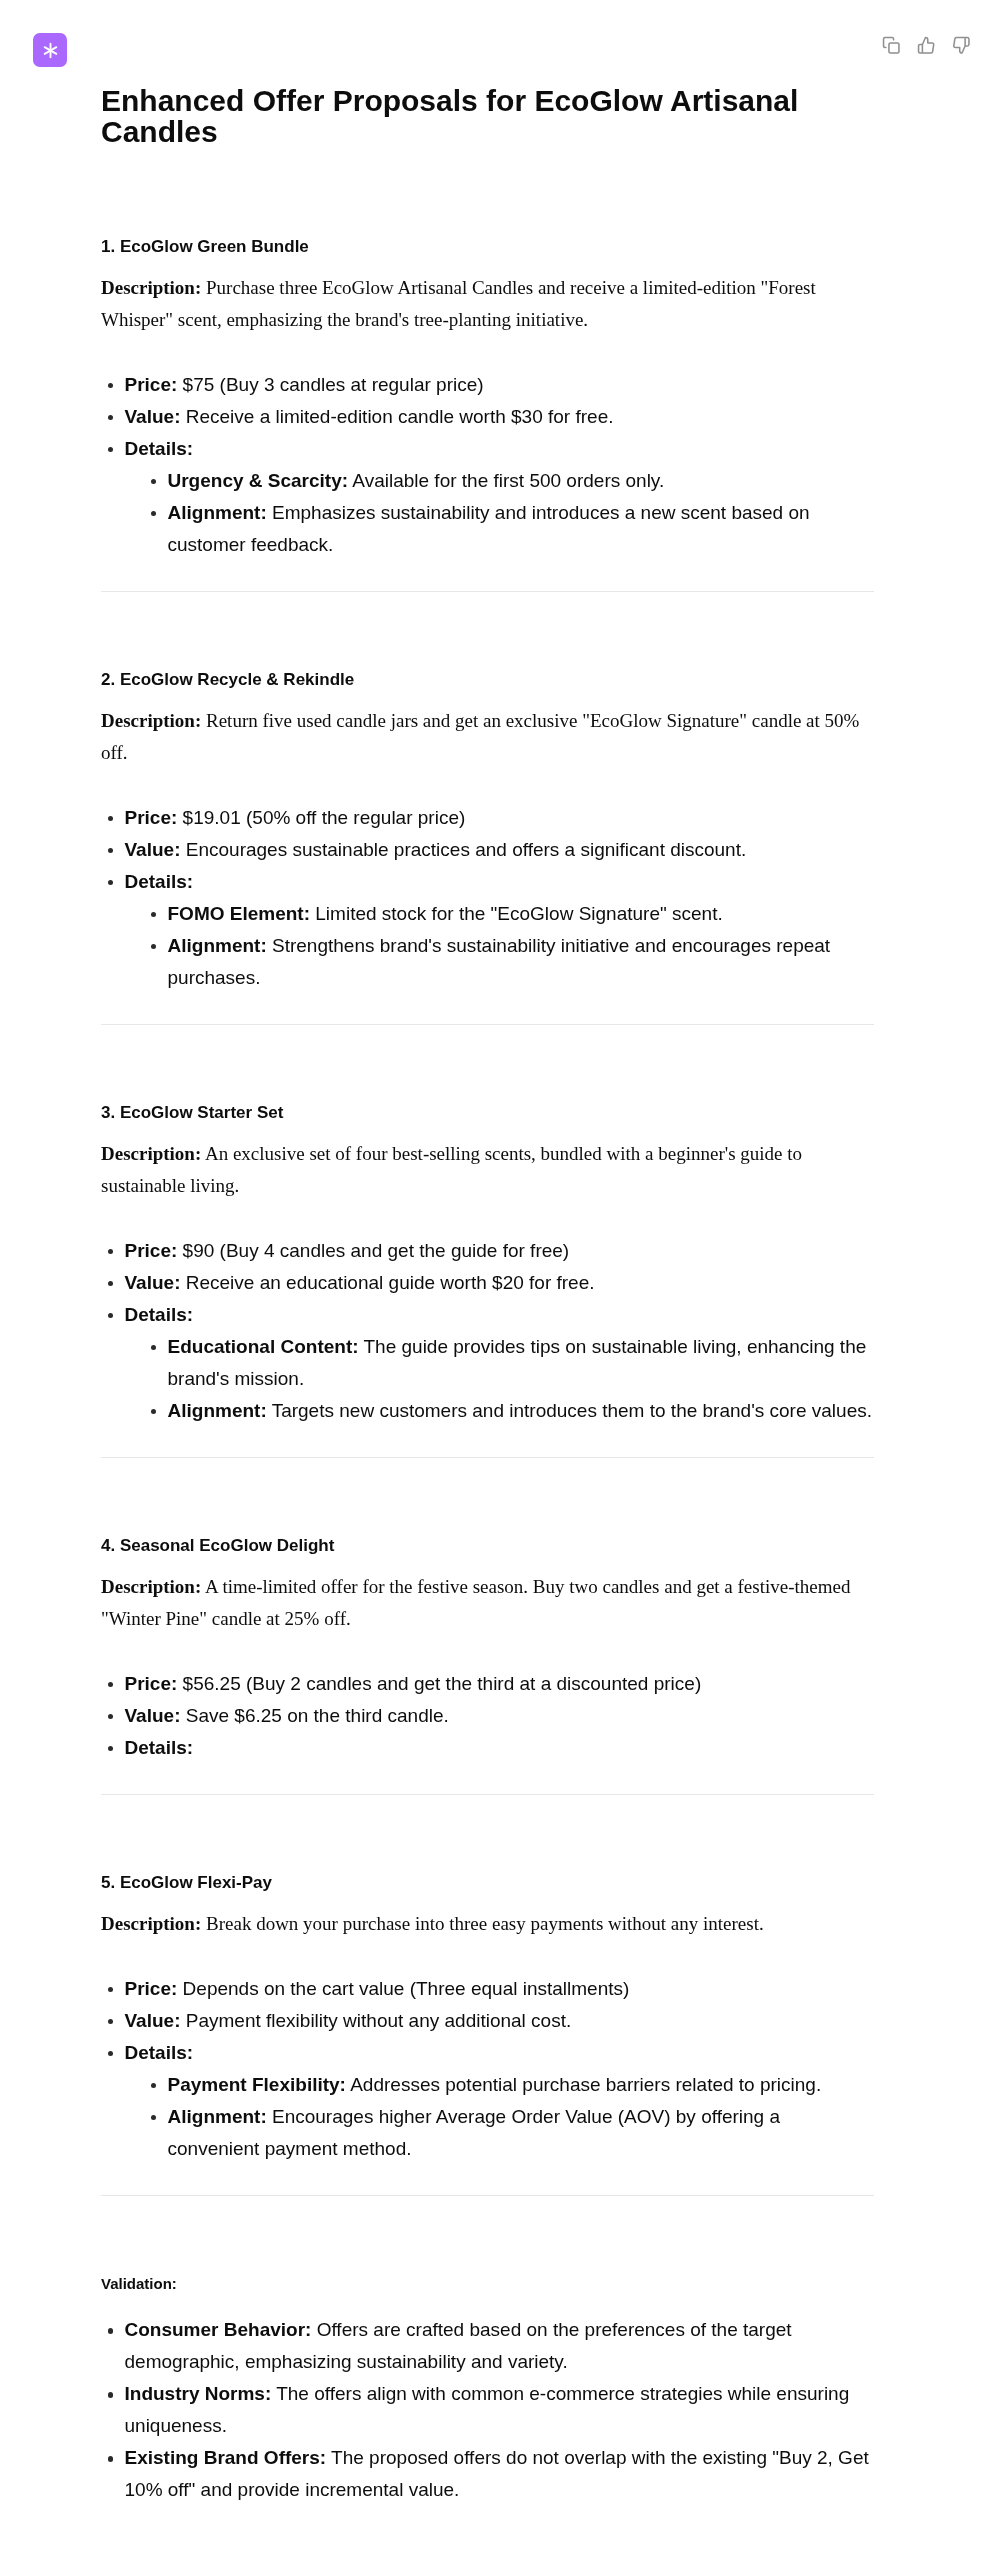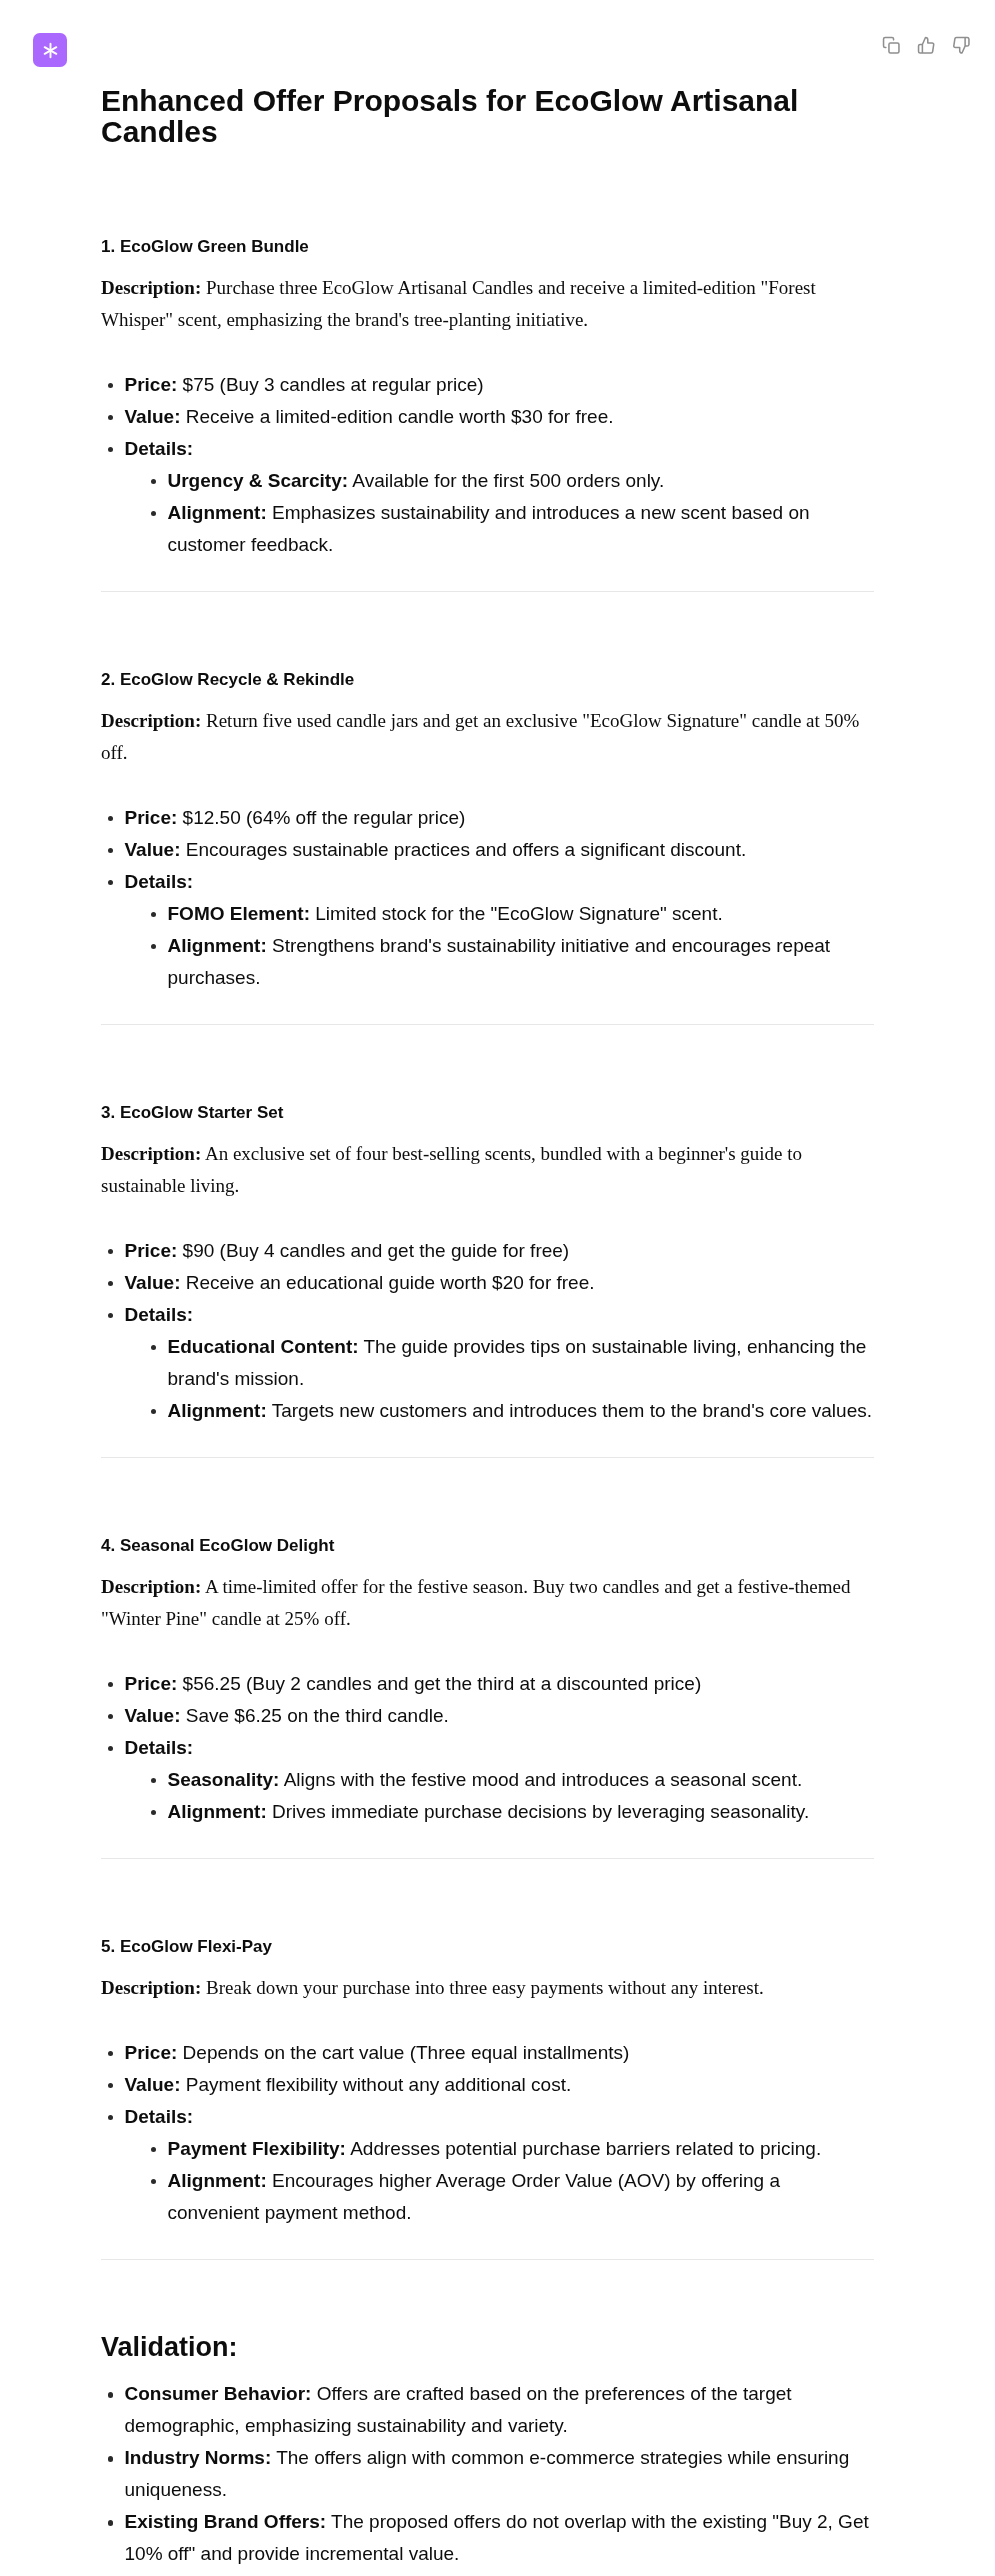--- a/index.html
+++ b/index.html
@@ -58,21 +58,21 @@
     border-radius: 50%;
     background: #2a2a2a;
   }
   strong { font-weight: 700; }
   hr.divider {
     border: none;
     border-top: 1.4px solid #e7e7e7;
     margin: 30px 0 73px;
   }
   .validation-heading {
-    font-size: 27px; line-height: 29px; font-weight: 700;
+    font-size: 15px; line-height: 29px; font-weight: 700;
     margin: 0 0 16.4px;
   }
 </style>
 </head>
 <body>
 
 <div class="avatar" style="background: rgb(171, 104, 255);">
   <svg viewBox="0 0 24 24" width="19" height="19" aria-hidden="true">
     <g stroke="#ffffff" stroke-width="2.4" stroke-linecap="round" fill="none">
       <line x1="12" y1="3.5" x2="12" y2="20.5"></line>
@@ -118,21 +118,21 @@
         </ul>
       </li>
     </ul>
   </section>
   <hr class="divider">
 
   <section>
     <h3 class="sec-heading">2. EcoGlow Recycle &amp; Rekindle</h3>
     <p class="desc"><strong>Description:</strong> <span>Return five used candle jars and get an exclusive "EcoGlow Signature" candle at 50% off.</span></p>
     <ul class="l1">
-      <li><strong>Price:</strong> <span>$12.50 (64% off the regular price)</span></li>
+      <li><strong>Price:</strong> <span>$19.01 (50% off the regular price)</span></li>
       <li><strong>Value:</strong> <span>Encourages sustainable practices and offers a significant discount.</span></li>
       <li><strong>Details:</strong>
         <ul class="l2">
           <li><strong>FOMO Element:</strong> <span>Limited stock for the "EcoGlow Signature" scent.</span></li>
           <li><strong>Alignment:</strong> <span>Strengthens brand's sustainability initiative and encourages repeat purchases.</span></li>
         </ul>
       </li>
     </ul>
   </section>
   <hr class="divider">
@@ -153,24 +153,20 @@
   </section>
   <hr class="divider">
 
   <section>
     <h3 class="sec-heading">4. Seasonal EcoGlow Delight</h3>
     <p class="desc"><strong>Description:</strong> <span>A time-limited offer for the festive season. Buy two candles and get a festive-themed "Winter Pine" candle at 25% off.</span></p>
     <ul class="l1">
       <li><strong>Price:</strong> <span>$56.25 (Buy 2 candles and get the third at a discounted price)</span></li>
       <li><strong>Value:</strong> <span>Save $6.25 on the third candle.</span></li>
       <li><strong>Details:</strong>
-        <ul class="l2">
-          <li><strong>Seasonality:</strong> <span>Aligns with the festive mood and introduces a seasonal scent.</span></li>
-          <li><strong>Alignment:</strong> <span>Drives immediate purchase decisions by leveraging seasonality.</span></li>
-        </ul>
       </li>
     </ul>
   </section>
   <hr class="divider">
 
   <section>
     <h3 class="sec-heading">5. EcoGlow Flexi-Pay</h3>
     <p class="desc"><strong>Description:</strong> <span>Break down your purchase into three easy payments without any interest.</span></p>
     <ul class="l1">
       <li><strong>Price:</strong> <span>Depends on the cart value (Three equal installments)</span></li>

